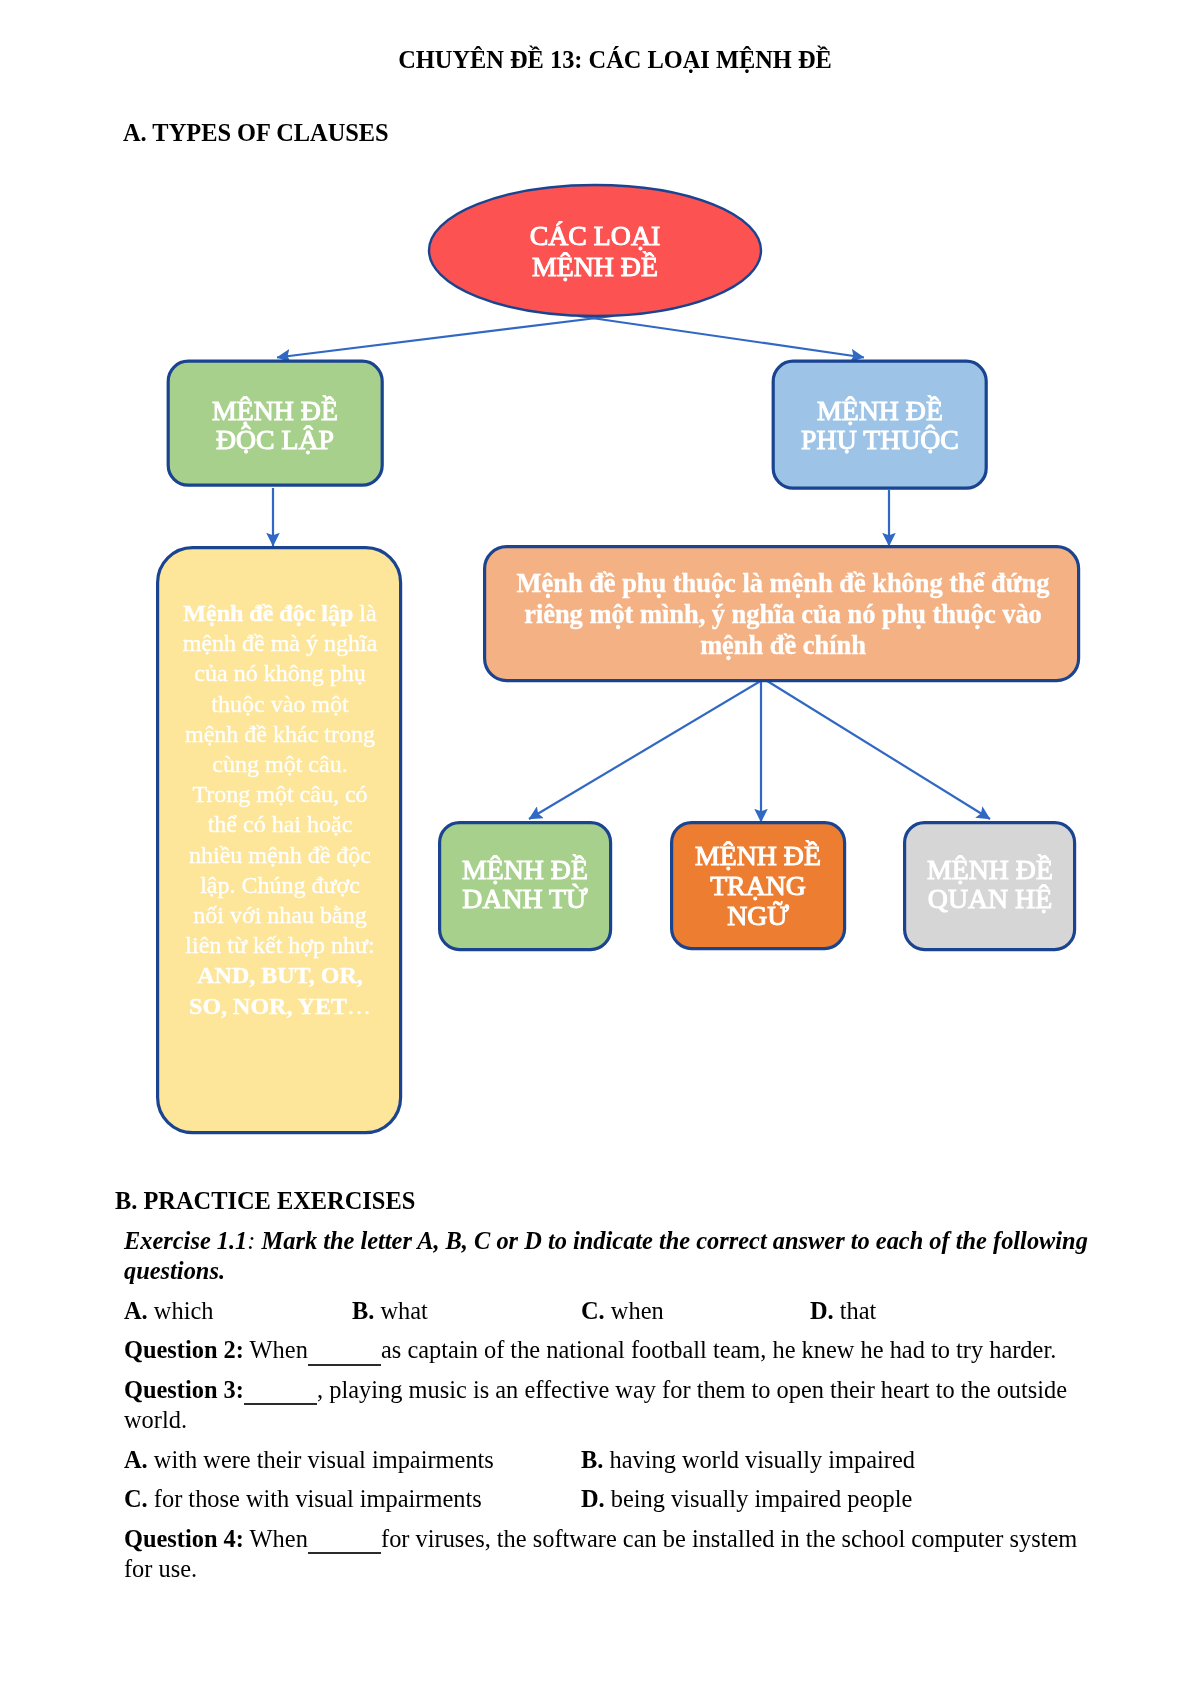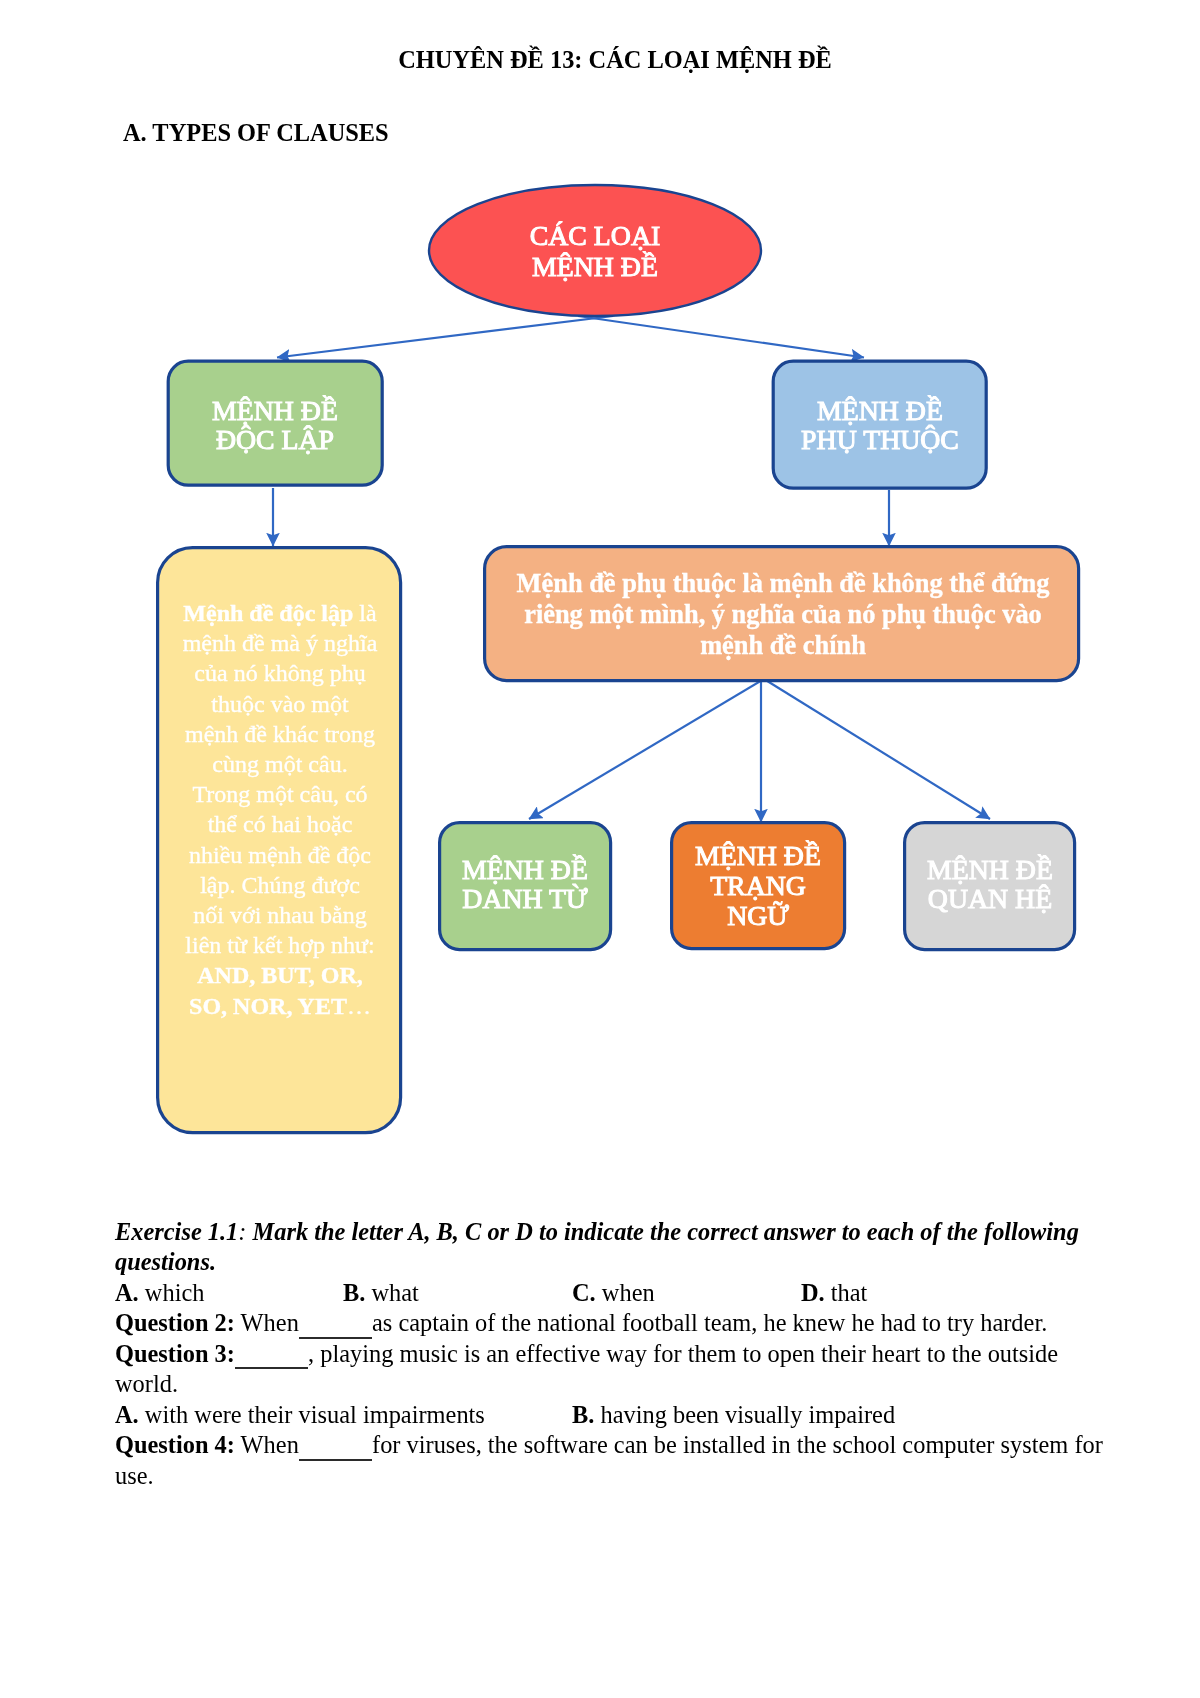--- a/index.html
+++ b/index.html
@@ -14,21 +14,21 @@
   #sec-b{top:1186px;}
   #diagram{position:absolute;left:0;top:0;width:1200px;height:1200px;}
   .shape-label text{font-family:"Liberation Serif","DejaVu Serif",serif;font-size:27.8px;
         fill:#ffffff;text-anchor:middle;stroke:#ffffff;stroke-width:1.05px;paint-order:stroke fill;}
   #dep-desc{position:absolute;left:500px;top:568px;width:566px;text-align:center;
         color:#ffffff;font-size:26.4px;line-height:31px;font-weight:bold;-webkit-text-stroke:0.35px #ffffff;}
   #ind-desc{position:absolute;left:182px;top:598px;width:196px;text-align:center;
         color:#ffffff;font-size:24px;line-height:30.2px;-webkit-text-stroke:0.35px #ffffff;}
   .exbody{position:absolute;left:115px;top:1216.5px;width:990px;font-size:24.4px;line-height:30.5px;
       text-align:left;}
-  .exbody p{margin:0;}
+  .exbody p{margin:9px;}
   .bi{font-weight:bold;font-style:italic;}
   .i{font-style:italic;}
   .blank{color:transparent;position:relative;}
   .blank::after{content:'';position:absolute;left:0;right:0;bottom:-2.5px;height:1.6px;background:#2b2b2b;}
   .opts{display:block;text-align:left;font-size:0;}
   .opts>span{display:inline-block;vertical-align:top;font-size:24.4px;}
   .opts.c4>span:nth-child(1){width:228px;}
   .opts.c4>span:nth-child(2){width:229px;}
   .opts.c4>span:nth-child(3){width:229px;}
   .opts.c2>span:nth-child(1){width:457px;}
@@ -97,34 +97,39 @@
   </svg>
 
   <div id="dep-desc">
     <b>Mệnh đề phụ thuộc</b><span> là mệnh đề không thể đứng riêng một mình, ý nghĩa của nó phụ thuộc vào mệnh đề chính</span>
   </div>
 
   <div id="ind-desc">
     <b>Mệnh đề độc lập</b><span> là mệnh đề mà ý nghĩa của nó không phụ thuộc vào một mệnh đề khác trong cùng một câu. Trong một câu, có thể có hai hoặc nhiều mệnh đề độc lập. Chúng được nối với nhau bằng liên từ kết hợp như: </span><b>AND, BUT, OR, SO, NOR, YET</b><span>…</span>
   </div>
 
+  <div class="sec-head" id="sec-b">B. PRACTICE EXERCISES</div>
 
   <div class="exbody">
     <p><i class="bi">Exercise 1.1</i><i class="i">: </i><i class="bi">Mark the letter A, B, C or D to indicate the correct answer to each of the following questions.</i></p>
 
     <p class="opts c4">
       <span><b>A.</b><span> which</span></span>
       <span><b>B.</b><span> what</span></span>
       <span><b>C.</b><span> when</span></span>
       <span><b>D.</b><span> that</span></span>
     </p>
 
     <p><b>Question 2:</b><span> When</span><span class="blank">______</span><span>as captain of the national football team, he knew he had to try harder.</span></p>
 
     <p><b>Question 3:</b><span></span><span class="blank">______</span><span>, playing music is an effective way for them to open their heart to the outside world.</span></p>
     <p class="opts c2">
       <span><b>A.</b><span> with were their visual impairments</span></span>
-      <span><b>B.</b><span> having been visually impaired</span></span>
+      <span><b>B.</b><span> having world visually impaired</span></span>
+    </p>
+    <p class="opts c2">
+      <span><b>C.</b><span> for those with visual impairments</span></span>
+      <span><b>D.</b><span> being visually impaired people</span></span>
     </p>
 
     <p><b>Question 4:</b><span> When</span><span class="blank">______</span><span>for viruses, the software can be installed in the school computer system for use.</span></p>
   </div>
 </div>
 
 </body></html>

